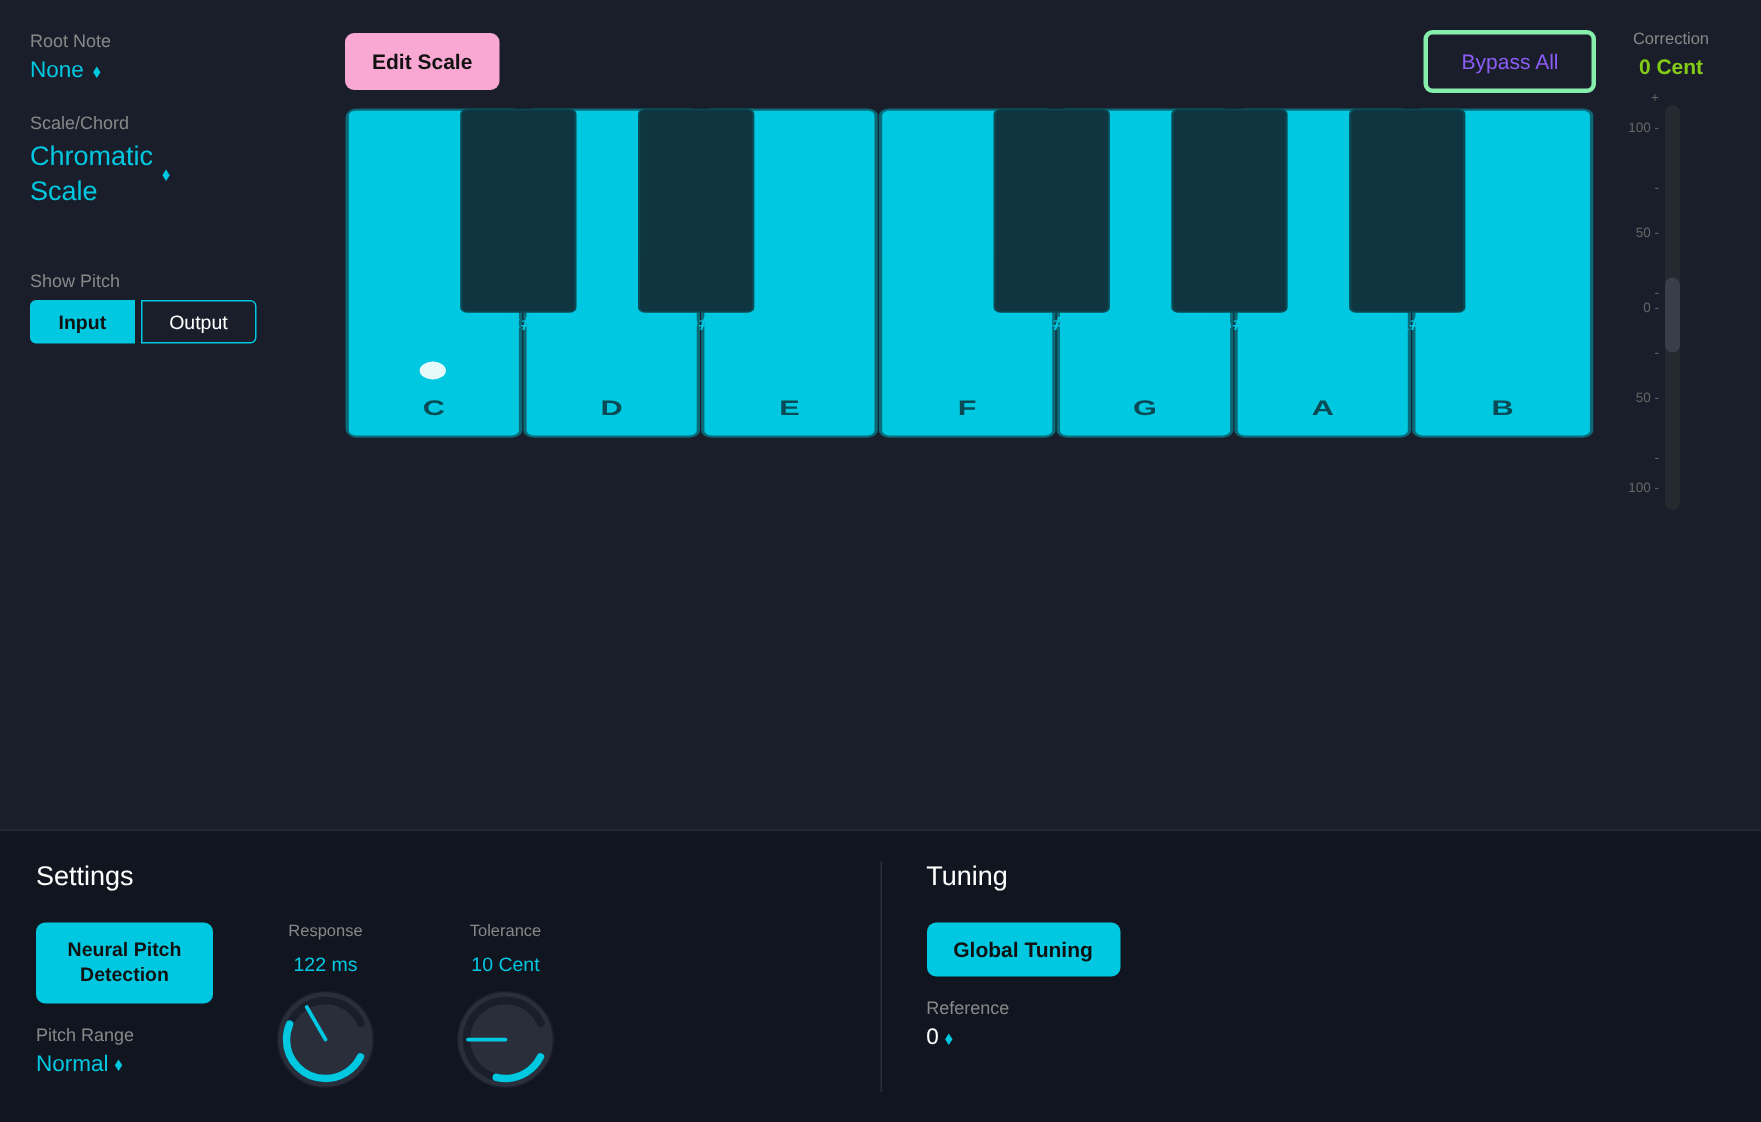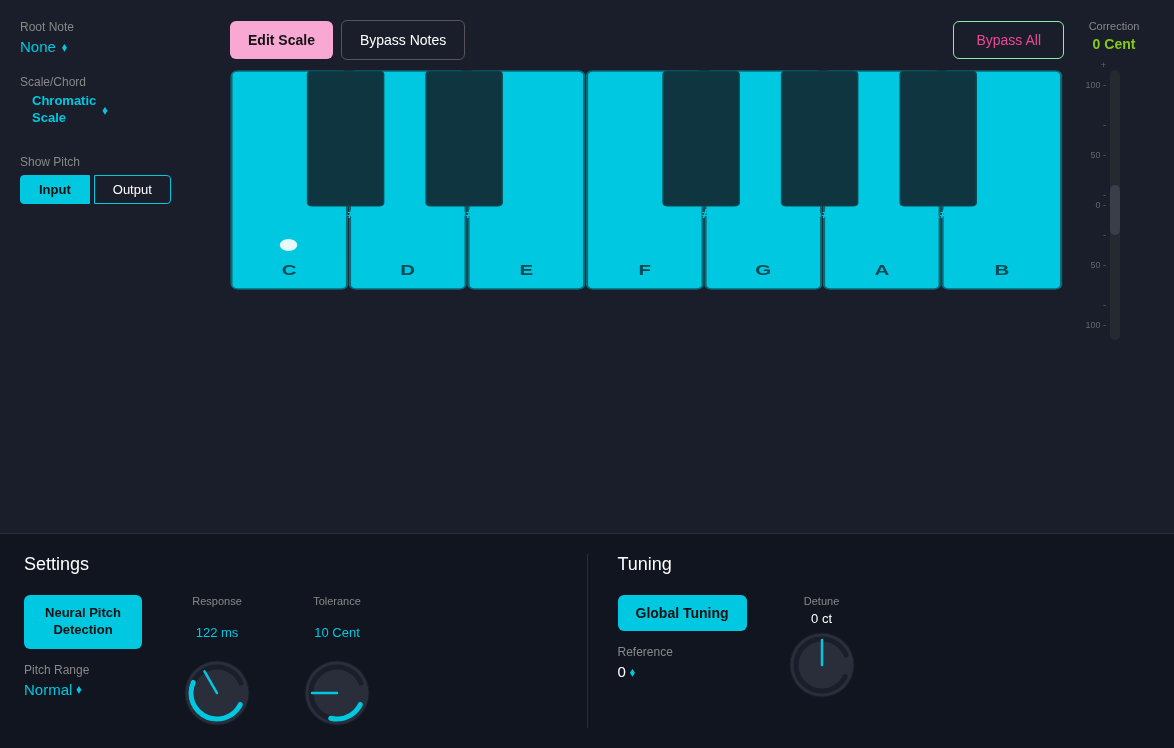--- a/index.html
+++ b/index.html
@@ -58,33 +58,32 @@
     }
 
     .scale-chord-container {}
     .scale-chord-value {
       display: flex;
       align-items: center;
       gap: 6px;
     }
     .scale-chord-text {
       color: #00c8e0;
-      font-size: 13px;
-      font-weight: 700;
+      font-size: 18px;
+      font-weight: 400;
       line-height: 1.3;
-      margin-left: 12px;
     }
 
     .chevron-icon {
       color: #00c8e0;
       font-size: 12px;
     }
 
     .show-pitch-container {
-      margin-top: 8px;
+      margin-top: 20px;
     }
 
     .show-pitch-buttons {
       display: flex;
       gap: 4px;
       margin-top: 6px;
     }
 
     .pitch-btn {
       padding: 6px 18px;
@@ -139,22 +138,22 @@
       border: 1px solid #555;
       border-radius: 6px;
       padding: 10px 18px;
       font-size: 14px;
       cursor: pointer;
       line-height: 1.3;
     }
 
     .bypass-all-btn {
       background: transparent;
-      color: #ec4899;
-      border: 1px solid #86efac;
+      color: #8b5cf6;
+      border: 3px solid #86efac;
       border-radius: 6px;
       padding: 10px 22px;
       font-size: 14px;
       cursor: pointer;
       margin-left: auto;
     }
 
     .piano-wrapper {
       position: relative;
       width: 100%;
@@ -248,21 +247,21 @@
     .pitch-range-value {
       display: flex;
       align-items: center;
       gap: 4px;
     }
 
     .knob-container {
       display: flex;
       flex-direction: column;
       align-items: center;
-      gap: 18px;
+      gap: 8px;
       width: 90px;
     }
 
     .knob-label {
       font-size: 11px;
       color: #888;
       text-align: center;
     }
 
     .knob-value {
@@ -354,24 +353,20 @@
           <button class="pitch-btn">Output</button>
         </div>
       </div>
     </div>
 
     <div class="center-panel">
       <div class="button-row">
         <button class="edit-scale-btn">
           <span>Edit
 Scale</span>
-        </button>
-        <button class="bypass-notes-btn">
-          <span>Bypass
-Notes</span>
         </button>
         <button class="bypass-all-btn">
           <span>Bypass
 All</span>
         </button>
       </div>
 
       <div class="piano-wrapper">
         <svg width="100%" height="100%" viewBox="0 0 570 220" preserveAspectRatio="none">
 
@@ -512,30 +507,18 @@
           <button class="global-tuning-btn">Global Tuning</button>
           <div class="reference-container">
             <div class="label-text">Reference</div>
             <div class="pitch-range-value">
               <span style="color:#fff; font-size:15px;">0</span>
               <span class="chevron-icon">⬧</span>
             </div>
           </div>
         </div>
 
-        <div class="detune-container">
-          <div class="detune-label">Detune</div>
-          <div class="detune-value">0 ct</div>
-          <div class="knob">
-            <svg width="70" height="70" viewBox="0 0 70 70">
-              <circle cx="35" cy="35" r="32" fill="#2a2e3a" stroke="#1a1e2a" stroke-width="1"></circle>
-              <circle cx="35" cy="35" r="26" fill="none" stroke="#1a1e2a" stroke-width="5" stroke-dasharray="140 163" stroke-dashoffset="-12" stroke-linecap="round"></circle>
-
-              <line x1="35" y1="35" x2="35" y2="10" stroke="#00c8e0" stroke-width="2.5" stroke-linecap="round" transform="rotate(0, 35, 35)"></line>
-            </svg>
-          </div>
-        </div>
 
       </div>
     </div>
 
   </div>
 </div>
 
 </body></html>

